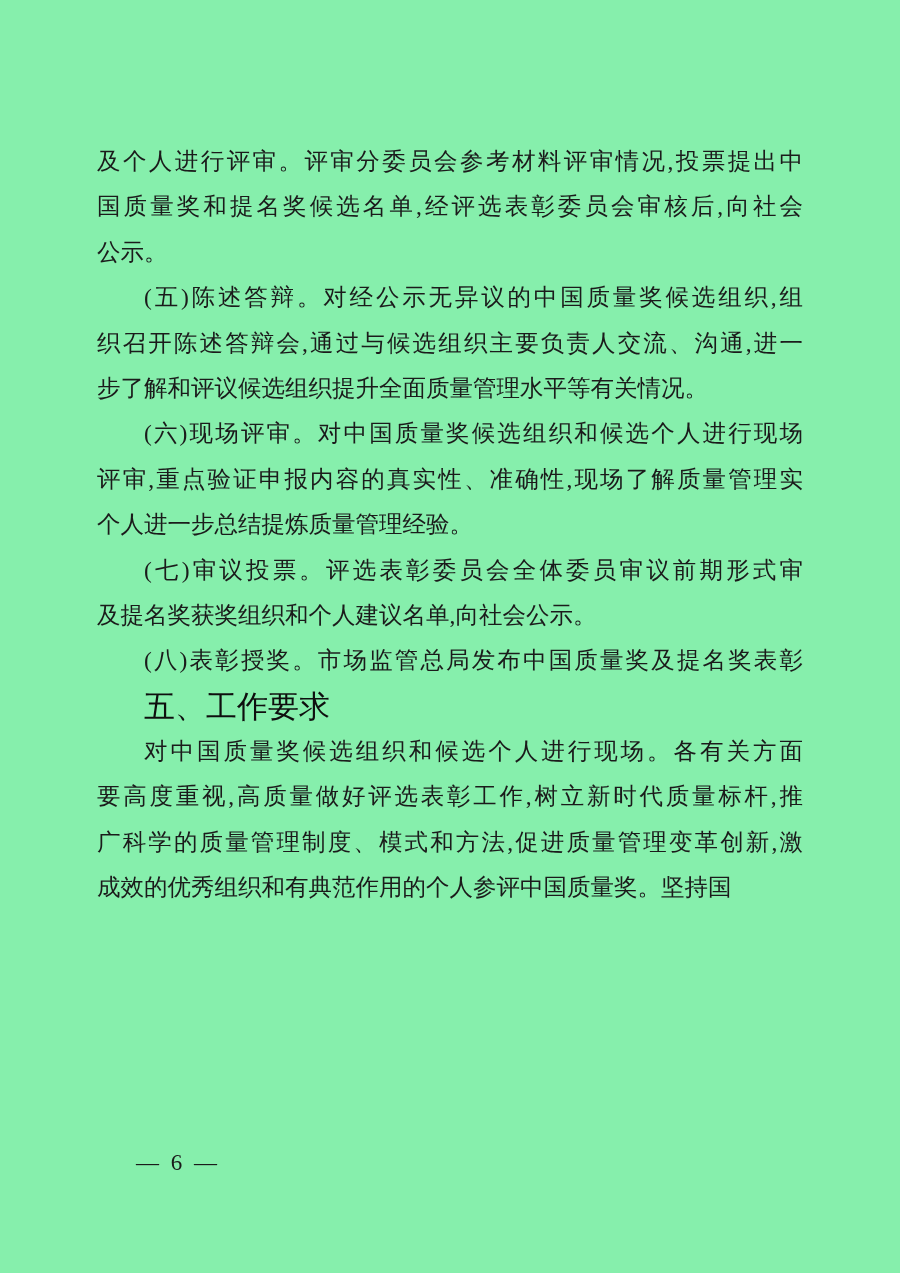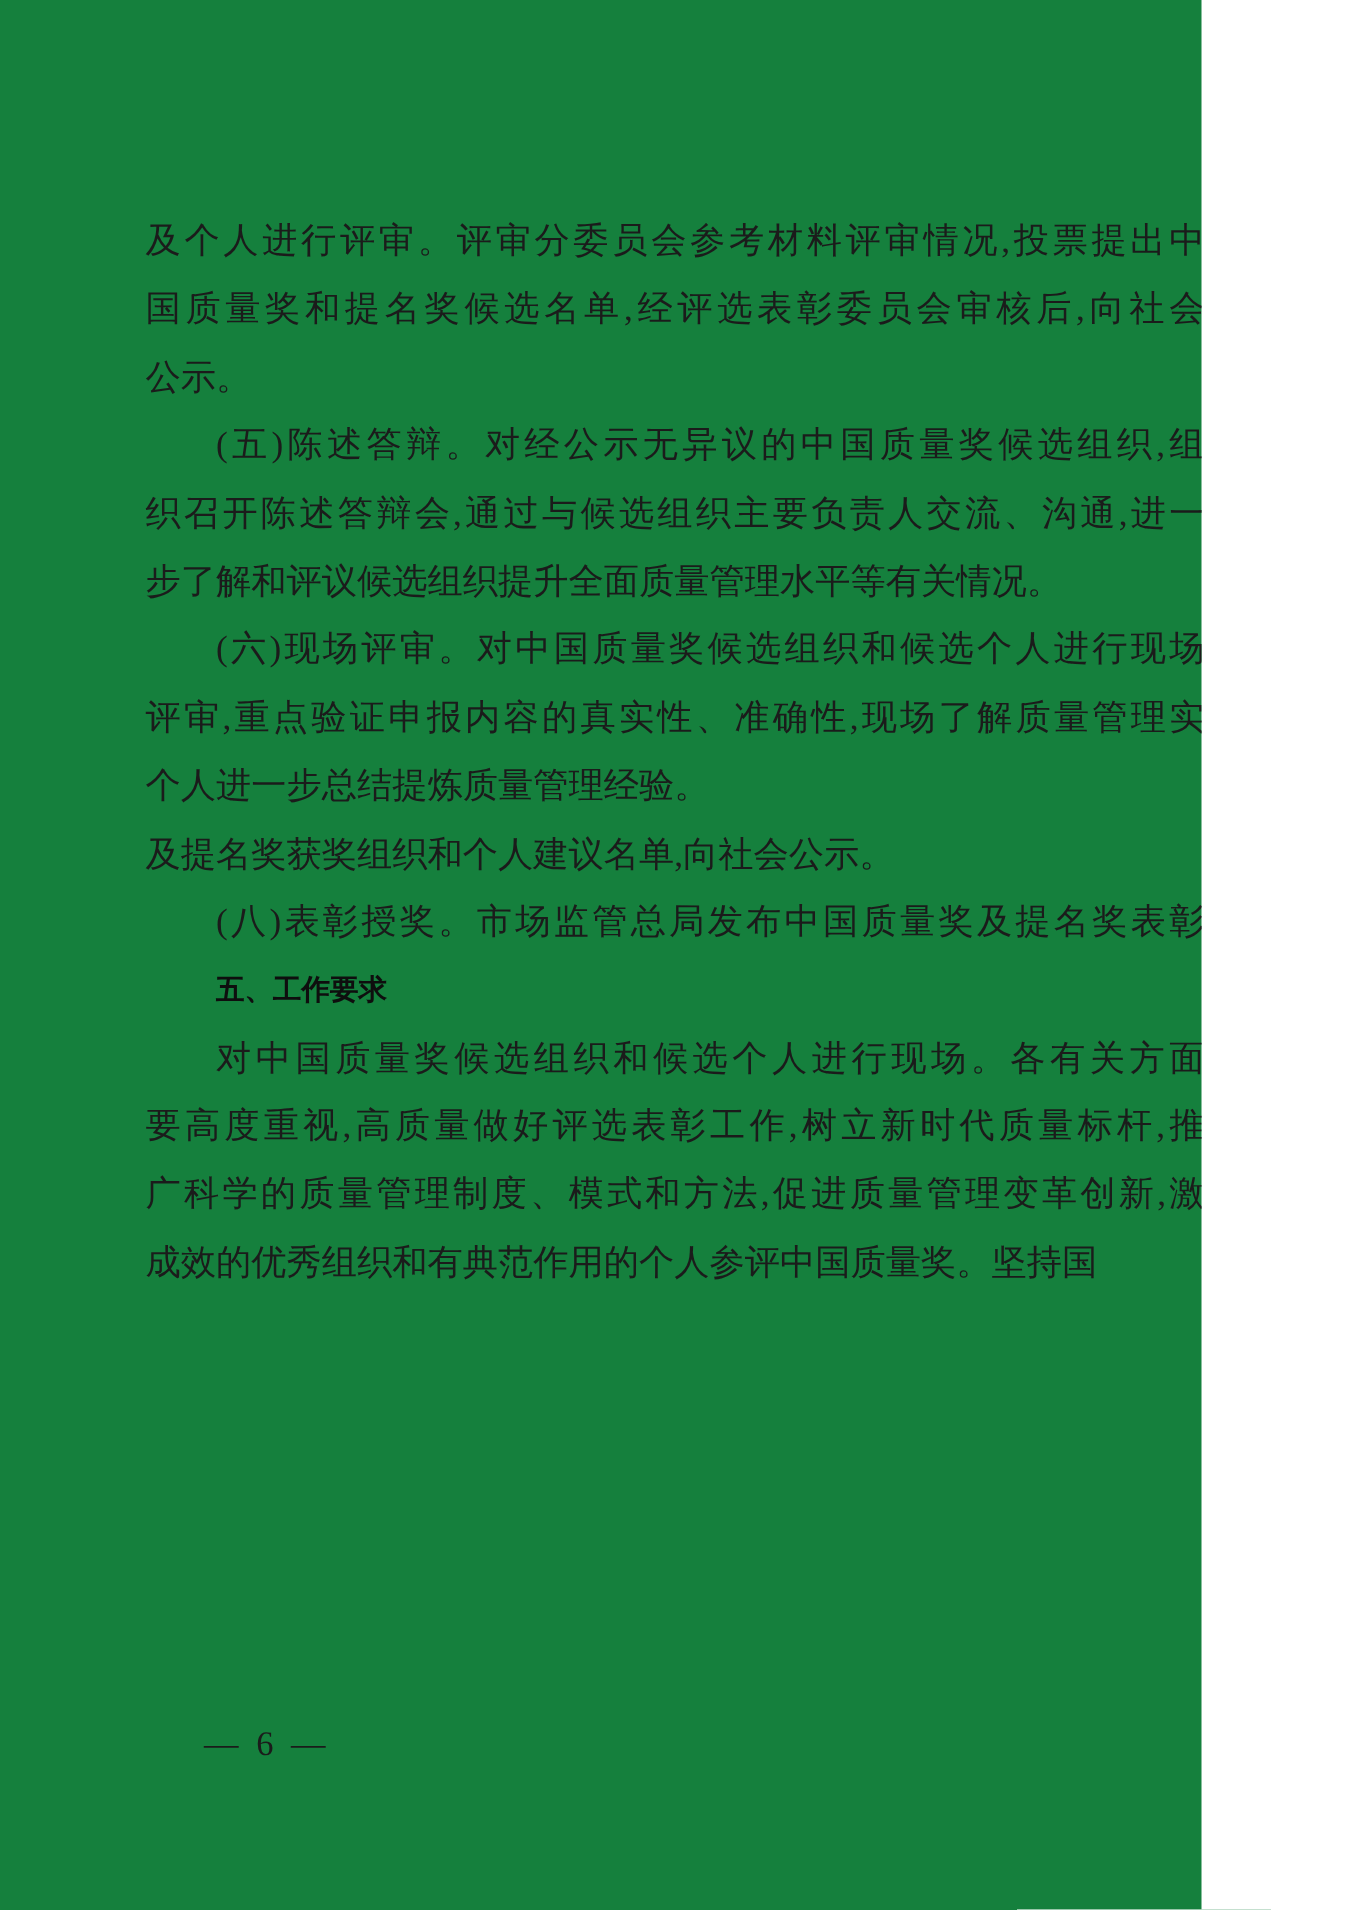--- a/index.html
+++ b/index.html
@@ -1,20 +1,20 @@
 <!DOCTYPE html>
 <html lang="zh"><head>
 <meta charset="utf-8">
 <style>
   html, body { margin: 0; padding: 0; background: #ffffff; }
   .page {
     position: relative;
-    width: 801px;
+    width: 900px;
     height: 1273px;
-    background: #15803d;
+    background: #86efac;
     font-family: "Liberation Serif", "DejaVu Serif", serif;
     color: #1b1b1b;
     overflow: hidden;
   }
   .doc-body {
     position: absolute;
     left: 97px;
     top: 139px;
     width: 706px;
   }
@@ -24,22 +24,22 @@
     font-size: 23.5px;
     text-align: justify;
     text-align-last: justify;
     white-space: nowrap;
     overflow: visible;
   }
   .line.last { text-align-last: left; }
   .line.ind  { text-indent: 47px; }
   .line.heading {
     font-family: "Liberation Sans", "DejaVu Sans", sans-serif;
-    font-weight: 700;
-    font-size: 19px;
+    font-weight: 400;
+    font-size: 31px;
     color: #0e0e0e;
     text-align-last: left;
   }
   .footer-pagenum {
     position: absolute;
     left: 136px;
     top: 1146px;
     height: 34px;
     line-height: 34px;
     font-size: 23px;
@@ -54,20 +54,21 @@
   <div class="doc-body">
       <div class="line">及个人进行评审。评审分委员会参考材料评审情况,投票提出中</div>
       <div class="line">国质量奖和提名奖候选名单,经评选表彰委员会审核后,向社会</div>
       <div class="line last">公示。</div>
       <div class="line ind">(五)陈述答辩。对经公示无异议的中国质量奖候选组织,组</div>
       <div class="line">织召开陈述答辩会,通过与候选组织主要负责人交流、沟通,进一</div>
       <div class="line last">步了解和评议候选组织提升全面质量管理水平等有关情况。</div>
       <div class="line ind">(六)现场评审。对中国质量奖候选组织和候选个人进行现场</div>
       <div class="line">评审,重点验证申报内容的真实性、准确性,现场了解质量管理实</div>
       <div class="line last">个人进一步总结提炼质量管理经验。</div>
+      <div class="line ind">(七)审议投票。评选表彰委员会全体委员审议前期形式审</div>
       <div class="line last">及提名奖获奖组织和个人建议名单,向社会公示。</div>
       <div class="line ind">(八)表彰授奖。市场监管总局发布中国质量奖及提名奖表彰</div>
       <div class="line heading last ind">五、工作要求</div>
       <div class="line ind">对中国质量奖候选组织和候选个人进行现场。各有关方面</div>
       <div class="line">要高度重视,高质量做好评选表彰工作,树立新时代质量标杆,推</div>
       <div class="line">广科学的质量管理制度、模式和方法,促进质量管理变革创新,激</div>
       <div class="line last">成效的优秀组织和有典范作用的个人参评中国质量奖。坚持国</div>
     </div>
   <div class="footer-pagenum">— 6 —</div>
 </div>

